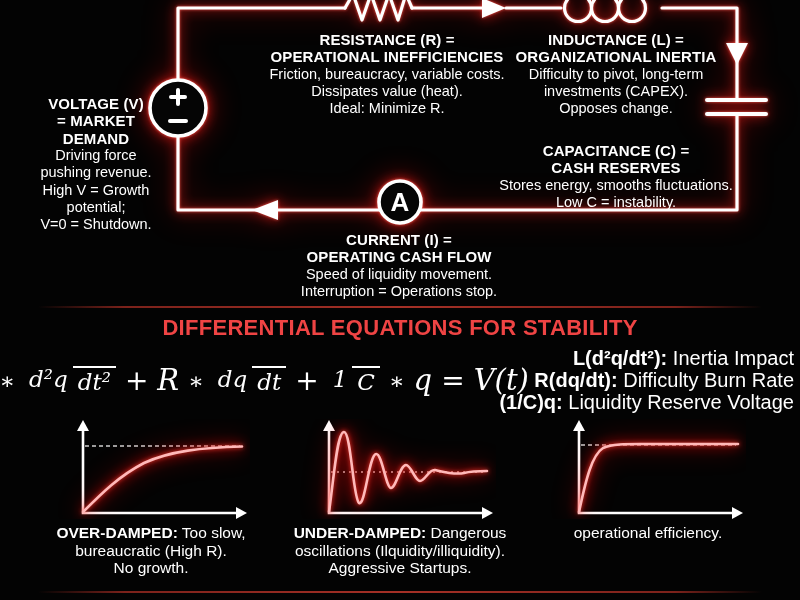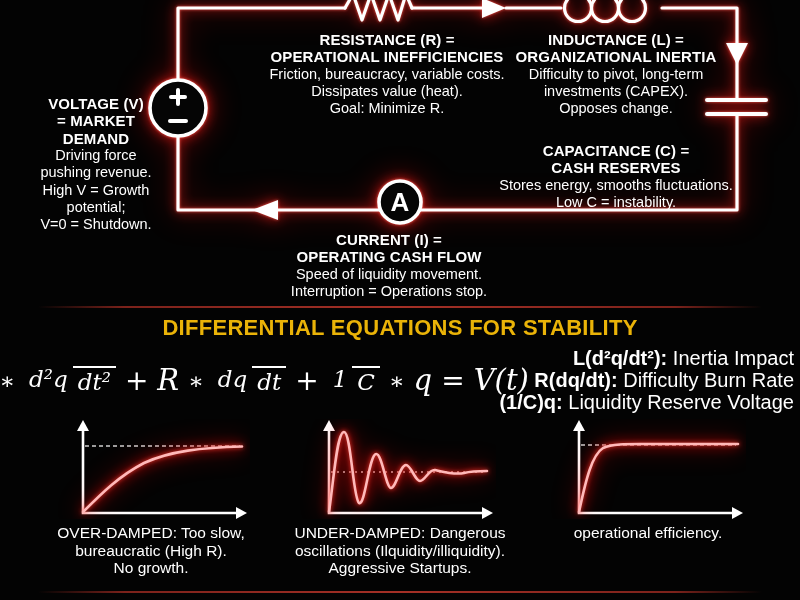--- a/index.html
+++ b/index.html
@@ -25,21 +25,21 @@
   .frac{display:flex;flex-direction:row;align-items:center;font-size:23px;line-height:1.08;}
   .frac .num{padding:0 5px 2px;}
   .frac .den{border-top:2.5px solid #fff;padding:2px 5px 0;}
   .op{font-style:normal;font-size:23px;position:relative;top:1px;}
   .plus{font-style:normal;font-size:28px;}
   .legend{position:absolute;left:464px;top:348px;width:330px;text-align:right;
           font-size:20px;line-height:21.8px;}
   .legend .term{font-weight:700;}
   .graph{position:absolute;width:200px;height:100px;top:419px;}
   .cap{position:absolute;top:524px;text-align:center;font-size:15.5px;line-height:17.6px;}
-  .cap .b{font-weight:400;}
+  .cap .b{font-weight:700;}
 </style>
 </head>
 <body>
 
 <div id="stage">
 
   
   <svg class="glow" width="800" height="300" viewBox="0 0 800 300">
     <g stroke="#fff" stroke-width="3.2" fill="none" stroke-linejoin="round" stroke-linecap="round">
 
@@ -90,48 +90,48 @@
     <div class="t">High V = Growth</div>
     <div class="t">potential;</div>
     <div class="t">V=0 = Shutdown.</div>
   </div>
 
   <div class="blk" style="left:232px;top:31px;width:310px;">
     <div class="h">RESISTANCE (R) =</div>
     <div class="h">OPERATIONAL INEFFICIENCIES</div>
     <div class="t">Friction, bureaucracy, variable costs.</div>
     <div class="t">Dissipates value (heat).</div>
-    <div class="t">Goal: Minimize R.</div>
+    <div class="t">Ideal: Minimize R.</div>
   </div>
 
   <div class="blk" style="left:470px;top:31px;width:292px;">
     <div class="h">INDUCTANCE (L) =</div>
     <div class="h">ORGANIZATIONAL INERTIA</div>
     <div class="t">Difficulty to pivot, long-term</div>
     <div class="t">investments (CAPEX).</div>
     <div class="t">Opposes change.</div>
   </div>
 
   <div class="blk" style="left:470px;top:142px;width:292px;">
     <div class="h">CAPACITANCE (C) =</div>
     <div class="h">CASH RESERVES</div>
     <div class="t">Stores energy, smooths fluctuations.</div>
     <div class="t">Low C = instability.</div>
   </div>
 
-  <div class="blk" style="left:239px;top:231px;width:300px;">
+  <div class="blk" style="left:249px;top:231px;width:300px;">
     <div class="h">CURRENT (I) =</div>
     <div class="h">OPERATING CASH FLOW</div>
     <div class="t">Speed of liquidity movement.</div>
     <div class="t">Interruption = Operations stop.</div>
   </div>
 
   
   <div class="divider" style="top:306px;"></div>
-  <div class="sec-title" style="color:#eab308;">DIFFERENTIAL EQUATIONS FOR STABILITY</div>
+  <div class="sec-title" style="color:#ef4444;">DIFFERENTIAL EQUATIONS FOR STABILITY</div>
 
   
   <div class="eq">
     <span>L</span>
     <span class="op">∗</span>
     <span class="frac">
       <span class="num">d²q</span>
       <span class="den">dt²</span>
     </span>
     <span class="plus">+</span>

